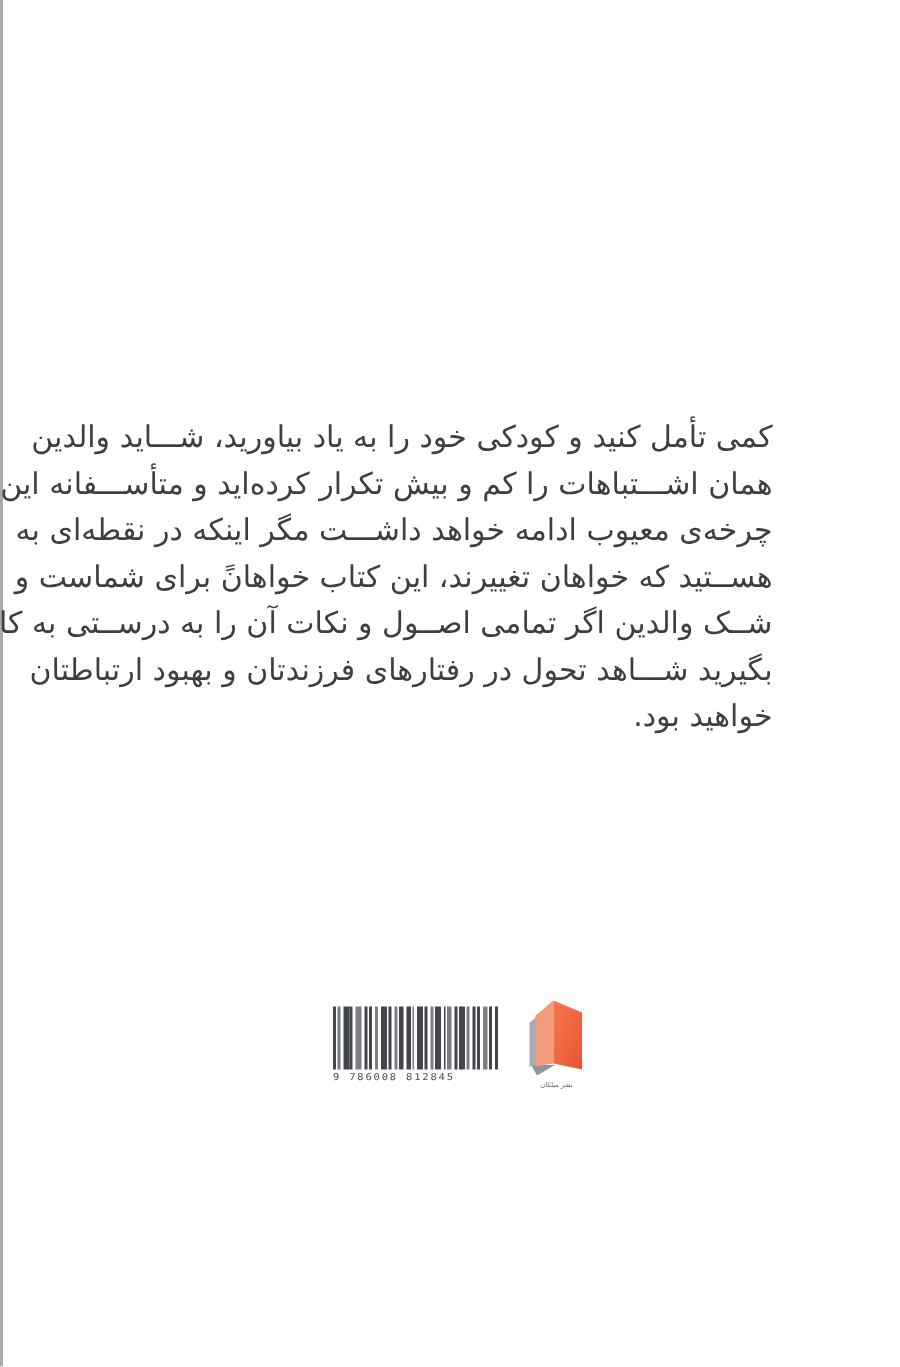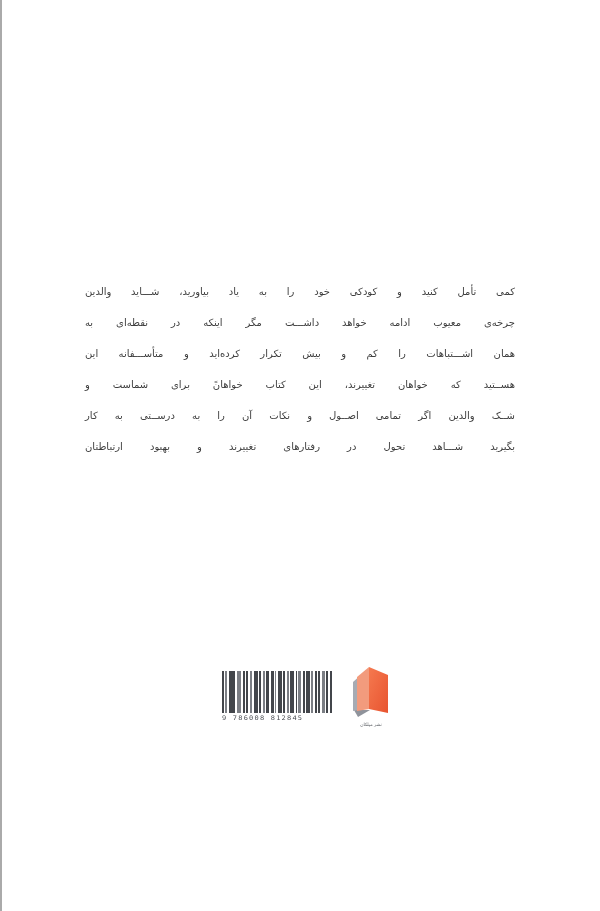--- a/index.html
+++ b/index.html
@@ -16,21 +16,21 @@
     background:#aaaaaa;
   }
   
   .text-block{
     position:absolute;
     left:85px;top:276px;width:430px;
     direction:rtl;
   }
   .tline{
     direction:rtl;
-    font-size:10px;
+    font-size:20px;
     line-height:31px;
     height:31px;
     color:#3e3e3e;
     text-align:justify;
     text-align-last:justify;
     white-space:nowrap;
     letter-spacing:0.1px;
   }
   .tline.last{
     text-align-last:right;
@@ -70,25 +70,26 @@
     transform:scale(0.9);
   }
 </style>
 </head>
 <body>
 
 <div class="page-edge"></div>
 
 <div class="text-block" id="text-block" style="color: rgb(62, 62, 62);">
     <div class="tline">کمی تأمل کنید و کودکی خود را به یاد بیاورید، شـــاید والدین</div>
+    <div class="tline">همان اشـــتباهات را کم و بیش تکرار کرده‌اید و متأســـفانه این</div>
     <div class="tline">چرخه‌ی معیوب ادامه خواهد داشـــت مگر اینکه در نقطه‌ای به</div>
-    <div class="tline">همان اشـــتباهات را کم و بیش تکرار کرده‌اید و متأســـفانه این</div>
     <div class="tline">هســتید که خواهان تغییرند، این کتاب خواهانً برای شماست و</div>
     <div class="tline">شــک والدین اگر تمامی اصــول و نکات آن را به درســتی به کار</div>
-    <div class="tline">بگیرید شـــاهد تحول در رفتارهای تغییرند و بهبود ارتباطتان</div>
+    <div class="tline">بگیرید شـــاهد تحول در رفتارهای فرزندتان و بهبود ارتباطتان</div>
+    <div class="tline last">خواهید بود.</div>
   </div>
 
 <div class="barcode">
   <div class="bars" id="bars">
       <div class="bar" style="width: 1.5625%; margin-right: 0.78125%; background: rgb(67, 70, 75);"></div>
       <div class="bar" style="width: 2.34375%; margin-right: 1.5625%; background: rgb(123, 126, 132);"></div>
       <div class="bar" style="width: 3.125%; margin-right: 0.78125%; background: rgb(67, 70, 75);"></div>
       <div class="bar" style="width: 1.5625%; margin-right: 1.5625%; background: rgb(67, 70, 75);"></div>
       <div class="bar" style="width: 3.90625%; margin-right: 1.5625%; background: rgb(123, 126, 132);"></div>
       <div class="bar" style="width: 1.5625%; margin-right: 0.78125%; background: rgb(67, 70, 75);"></div>

